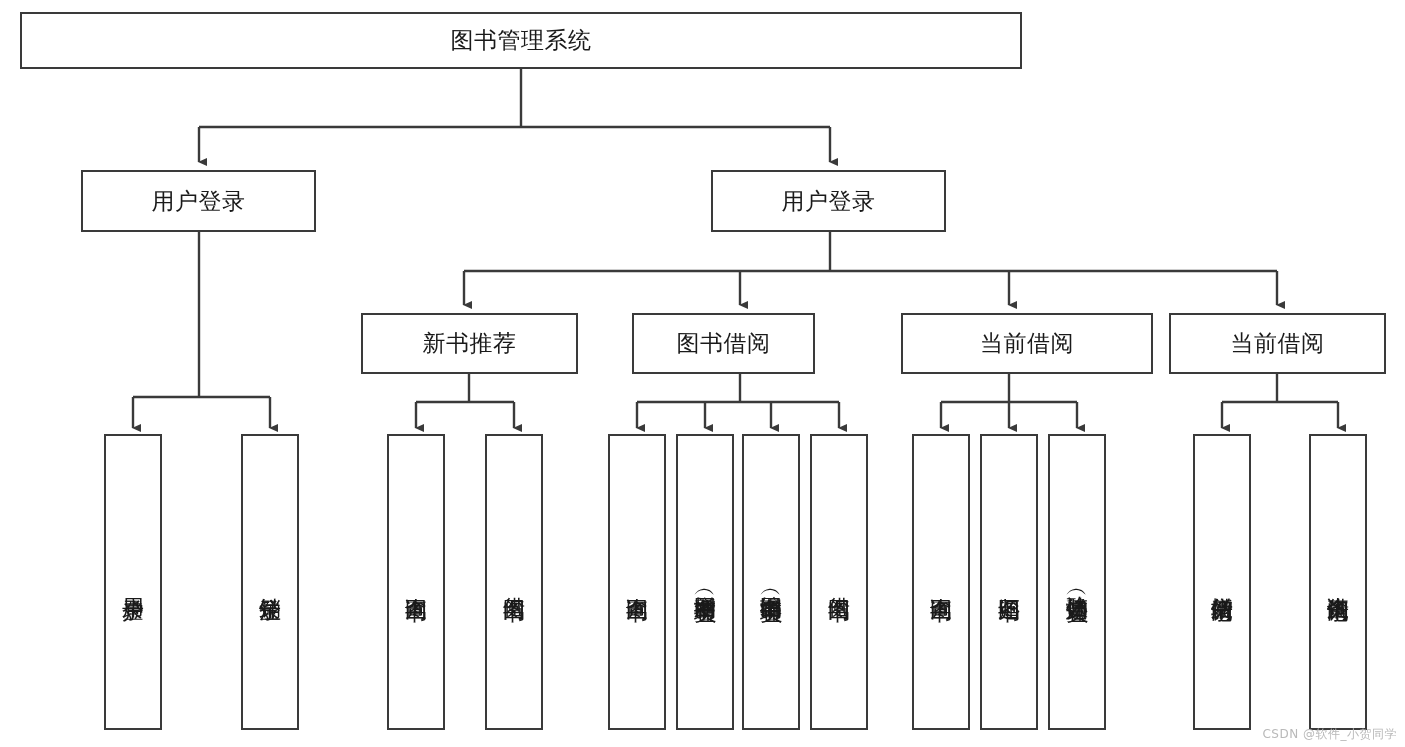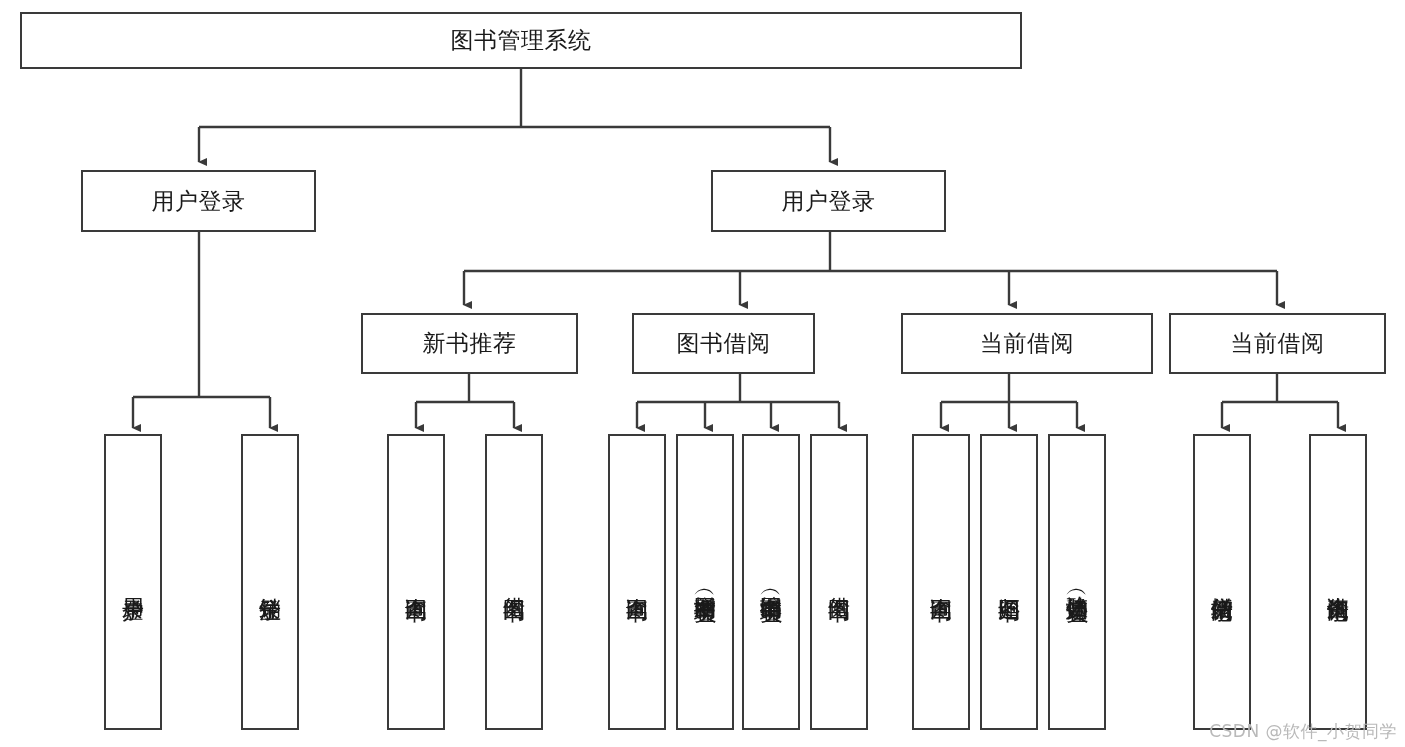--- a/index.html
+++ b/index.html
@@ -48,21 +48,21 @@
     padding: 4px 0;
     white-space: nowrap;
   }
   .node-label {
     display: block;
   }
   .watermark {
     position: absolute;
     right: 8px;
     bottom: 4px;
-    font-size: 17px;
+    font-size: 12px;
     color: #b9b9b9;
     letter-spacing: 0.5px;
     white-space: nowrap;
     user-select: none;
   }
 </style>
 </head>
 <body>
 
 <div id="diagram-root">

